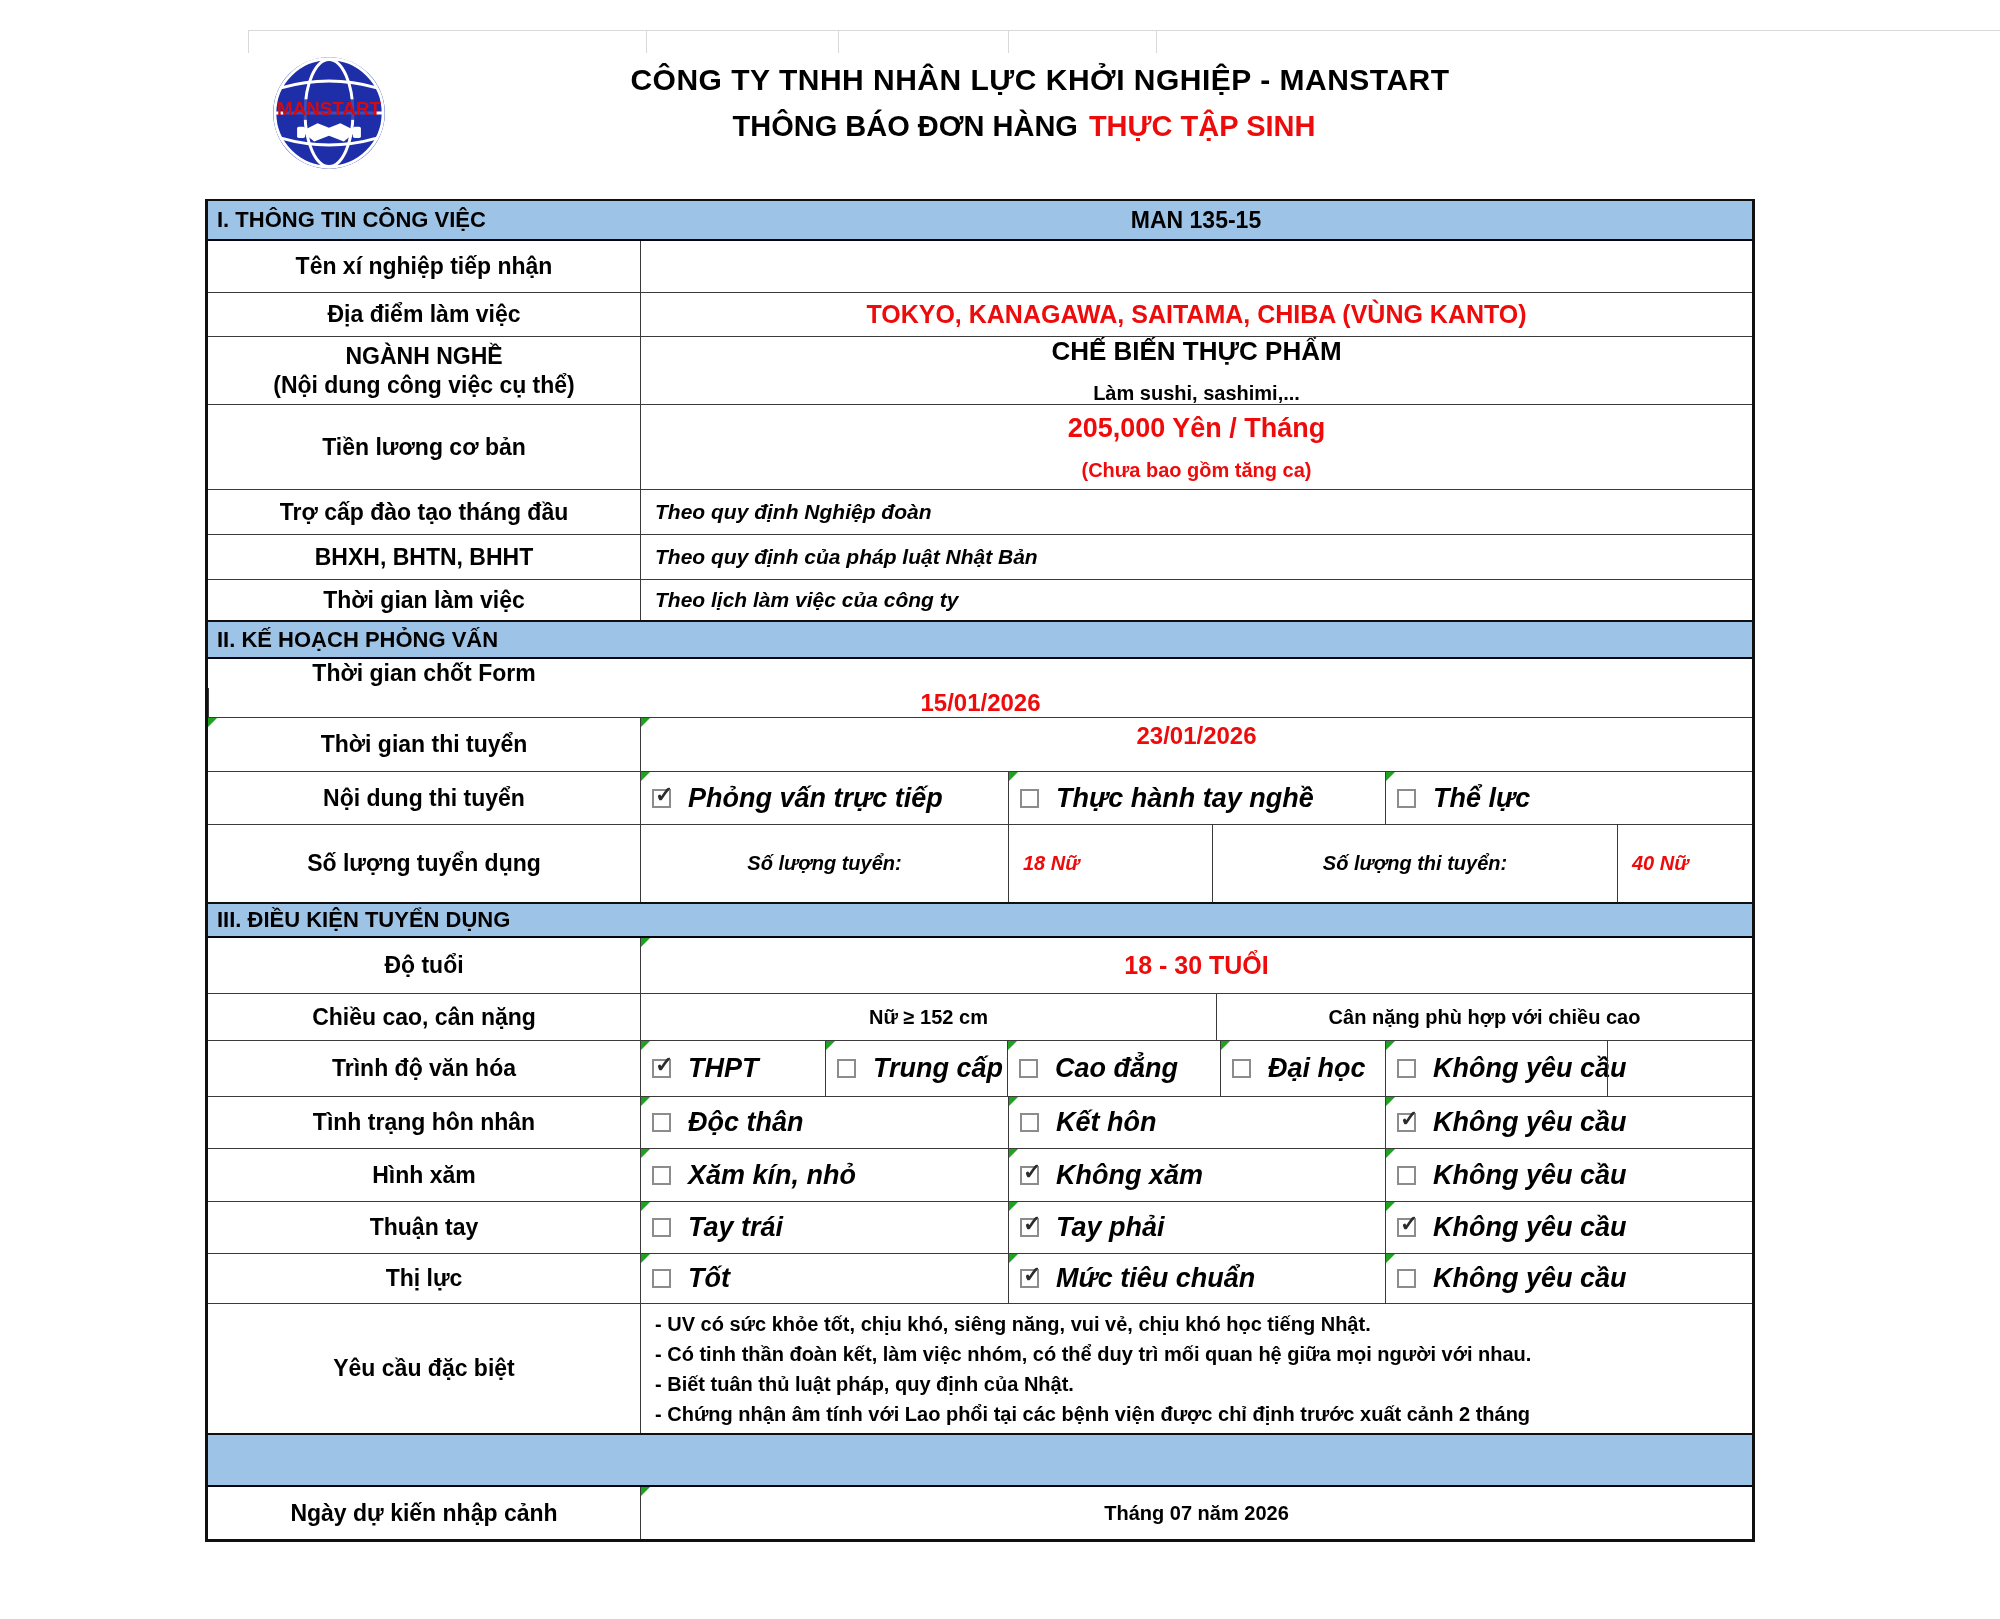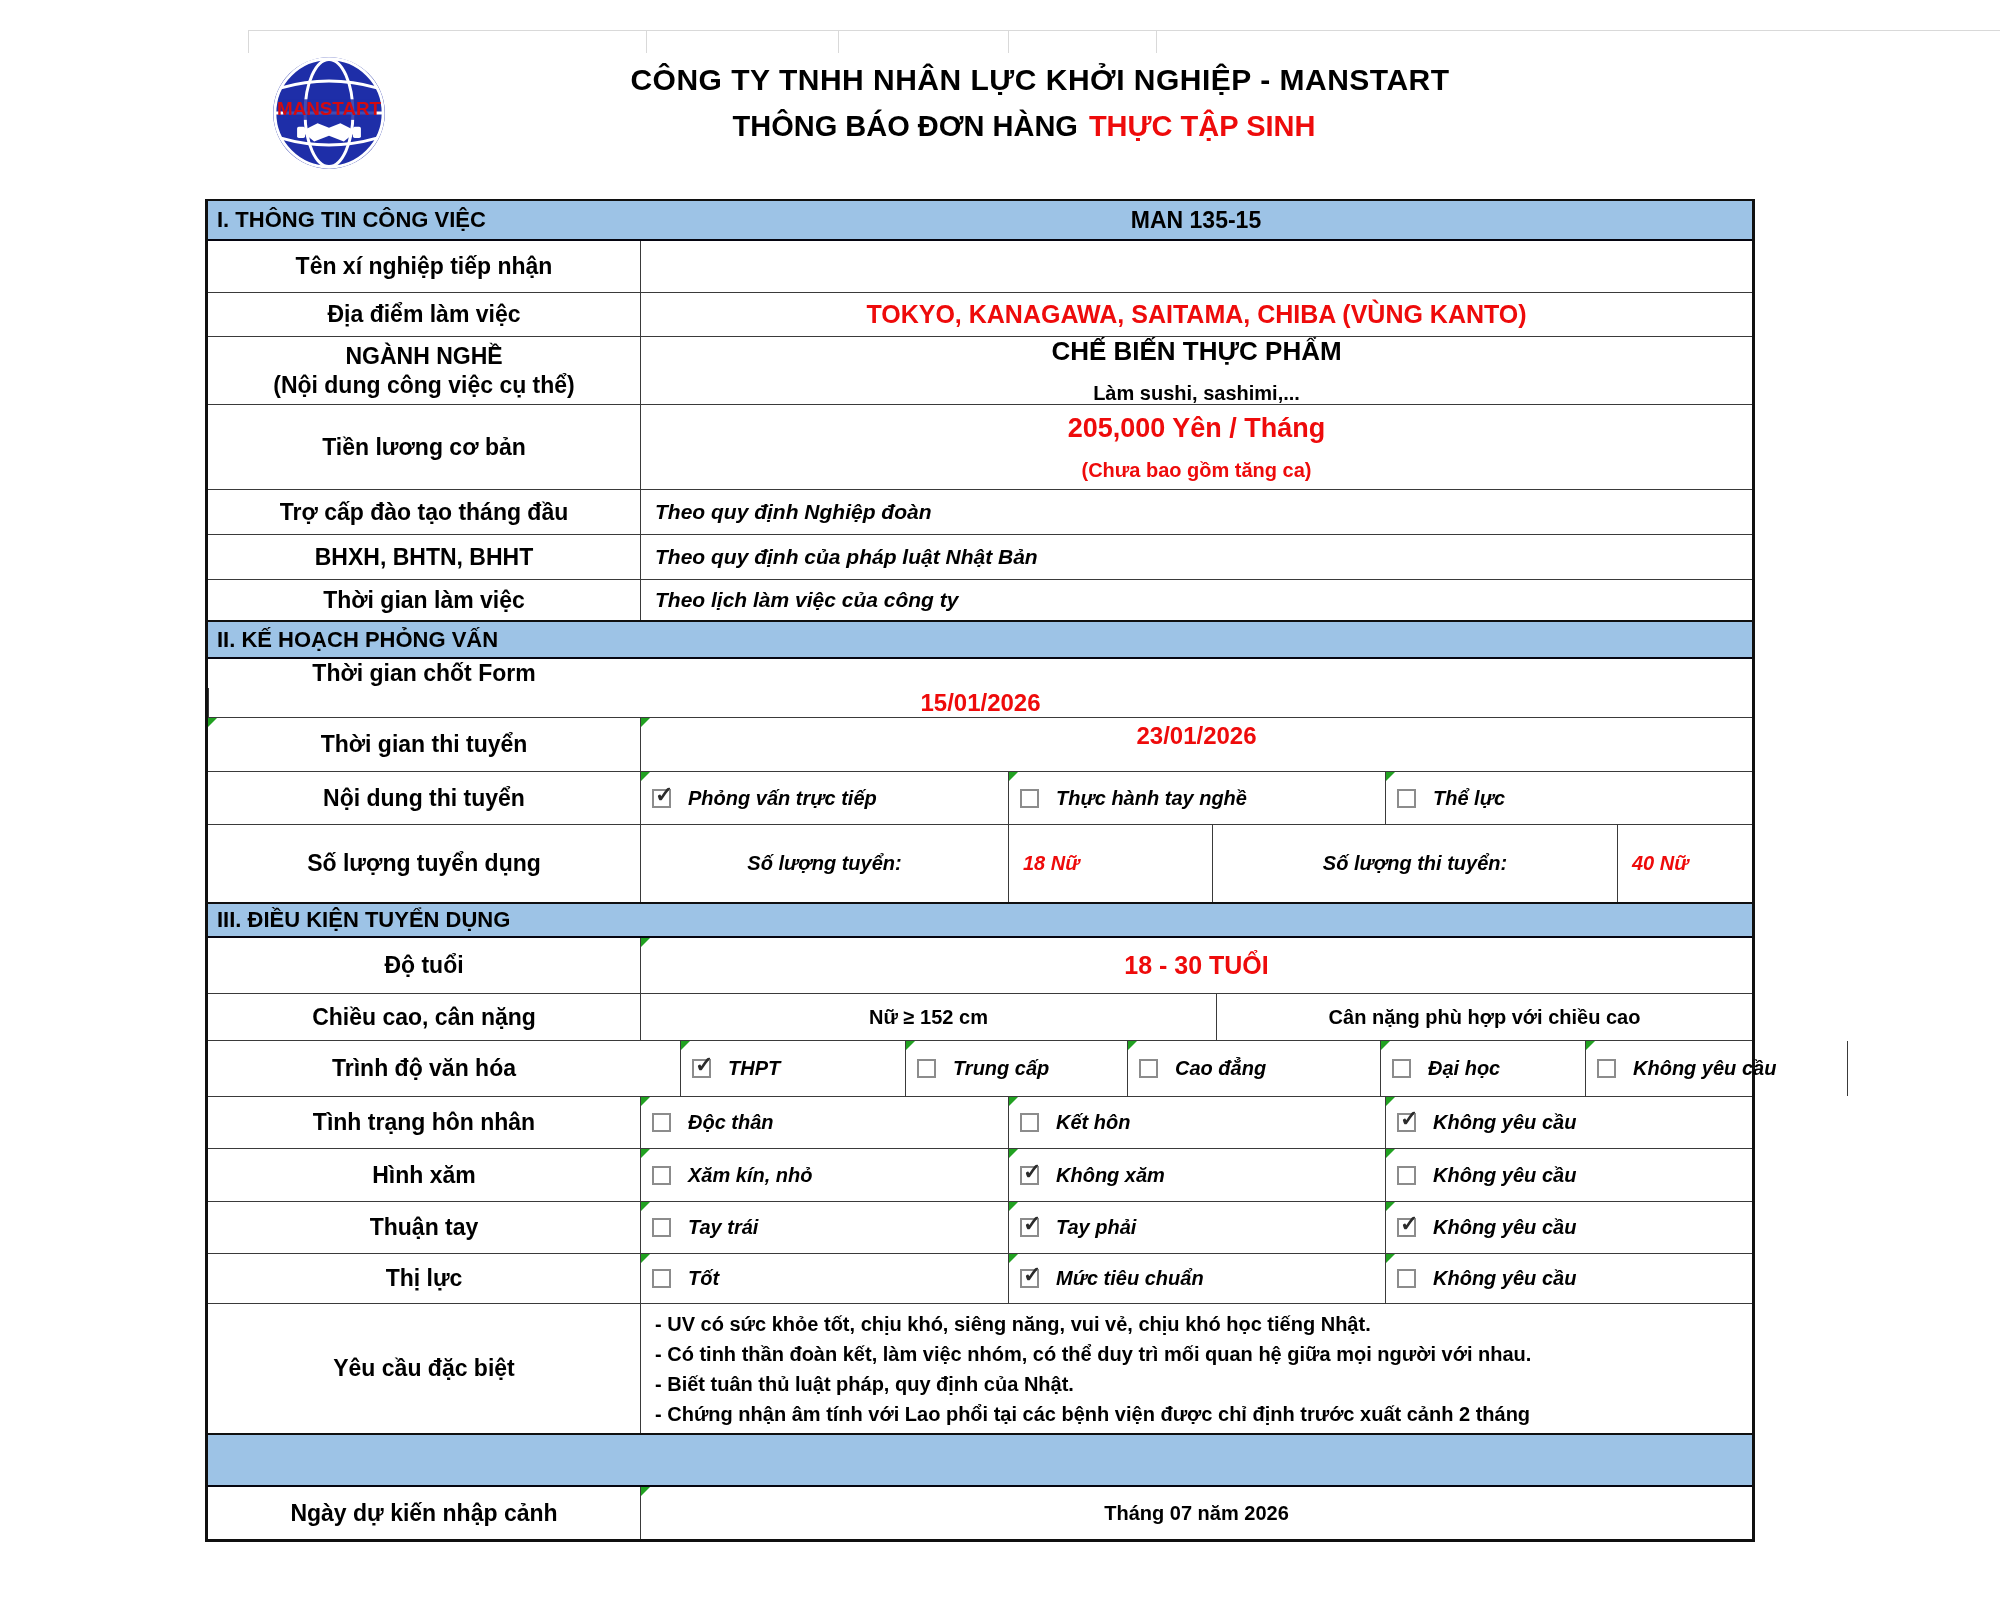--- a/index.html
+++ b/index.html
@@ -51,21 +51,21 @@
   .sub{margin-top:15px;}
 
   
   .tri::before{content:"";position:absolute;top:0;left:0;width:0;height:0;
     border-top:9px solid var(--tri_green);border-right:9px solid transparent;z-index:2;}
 
   
   .opt{justify-content:flex-start;padding-left:11px;gap:17px;}
   .cb{width:19px;height:19px;flex:none;border:2px solid #8c8c8c;background:#fff;position:relative;}
   .cb.checked::after{content:"\2713";position:absolute;left:1px;top:-7px;font-size:22px;line-height:22px;color:#2b2b2b;font-weight:bold;}
-  .opt-label{font-size:20px;font-weight:bold;font-style:italic;white-space:nowrap;}
+  .opt-label{font-size:27px;font-weight:bold;font-style:italic;white-space:nowrap;}
 
   
   .special{flex:1;flex-direction:column;align-items:flex-start;justify-content:center;padding:8px 14px;}
   .special div{font-size:20px;font-weight:bold;line-height:30px;white-space:nowrap;}
 
   .band{height:54px;}
 </style>
 </head>
 <body>
 
@@ -200,21 +200,21 @@
       <div class="cell lbl">Độ tuổi</div>
       <div class="cell val tri red fs25">18 - 30 TUỔI</div>
     </div>
 
     <div class="row" style="height:47px;">
       <div class="cell lbl">Chiều cao, cân nặng</div>
       <div class="cell fs20" style="width:576px;flex:none;">Nữ ≥ 152 cm</div>
       <div class="cell fs20" style="flex:1;">Cân nặng phù hợp với chiều cao</div>
     </div>
 
-    <div class="row" style="height:56px;gap:40px;">
+    <div class="row" style="height:56px;">
       <div class="cell lbl">Trình độ văn hóa</div>
       <div class="cell opt tri" style="width:185px;flex:none;">
         <span class="cb checked"></span>
         <span class="opt-label">THPT</span>
       </div>
       <div class="cell opt tri" style="width:182px;flex:none;">
         <span class="cb"></span>
         <span class="opt-label">Trung cấp</span>
       </div>
       <div class="cell opt tri" style="width:213px;flex:none;">

